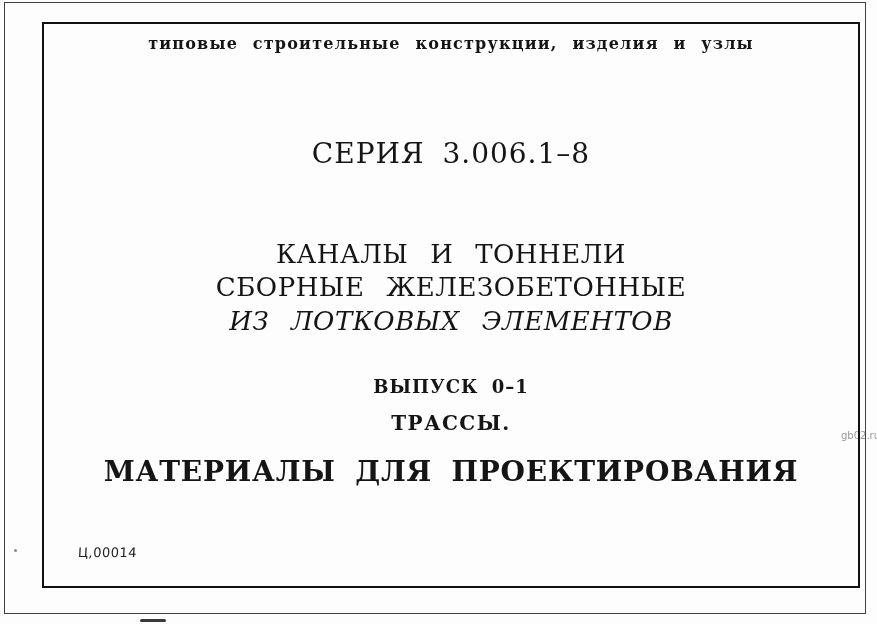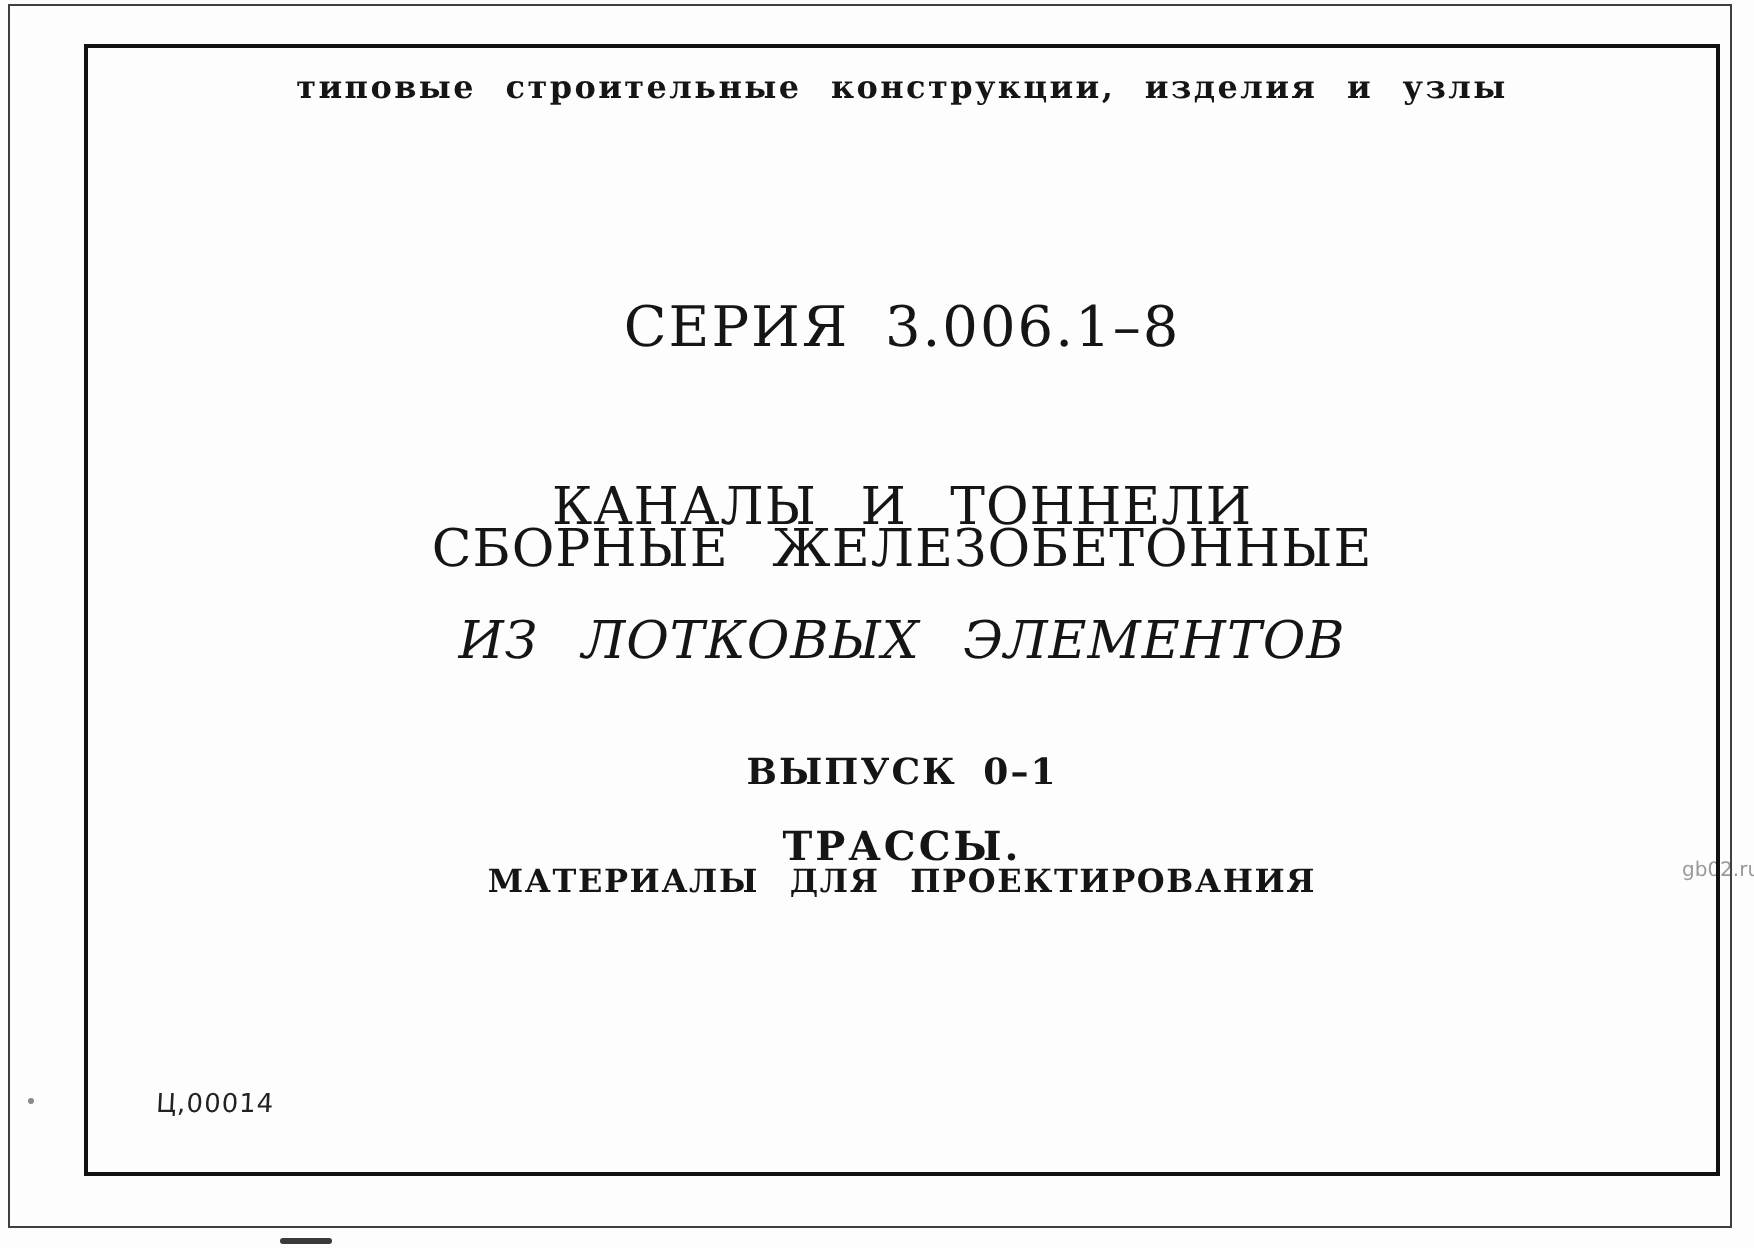--- a/index.html
+++ b/index.html
@@ -43,28 +43,28 @@
     white-space: nowrap;
   }
   .doc-header {
     top: 36px;
     font-size: 16px;
     font-weight: bold;
     letter-spacing: 1.2px;
     word-spacing: 8px;
   }
   .series {
-    top: 150px;
+    top: 140px;
     font-size: 28px;
     font-weight: normal;
     letter-spacing: 1px;
     word-spacing: 8px;
   }
   .title-1 { top: 217px; }
-  .title-2 { top: 238px; }
+  .title-2 { top: 250px; }
   .title-3 { top: 284px; font-style: italic; }
   .title-line {
     font-size: 26px;
     font-weight: normal;
     letter-spacing: 0.5px;
     word-spacing: 13px;
     margin-top: 24px;
   }
   .issue {
     top: 378px;
@@ -73,22 +73,22 @@
     letter-spacing: 1px;
     word-spacing: 6px;
   }
   .subtitle-1 {
     top: 413px;
     font-size: 20px;
     font-weight: bold;
     letter-spacing: 1.5px;
   }
   .subtitle-2 {
-    top: 433px;
-    font-size: 16px;
+    top: 458px;
+    font-size: 28px;
     font-weight: bold;
     letter-spacing: 0.8px;
     word-spacing: 9px;
   }
   .catalog-number {
     position: absolute;
     left: 78px;
     top: 545px;
     font-family: "DejaVu Sans", sans-serif;
     font-size: 13px;

